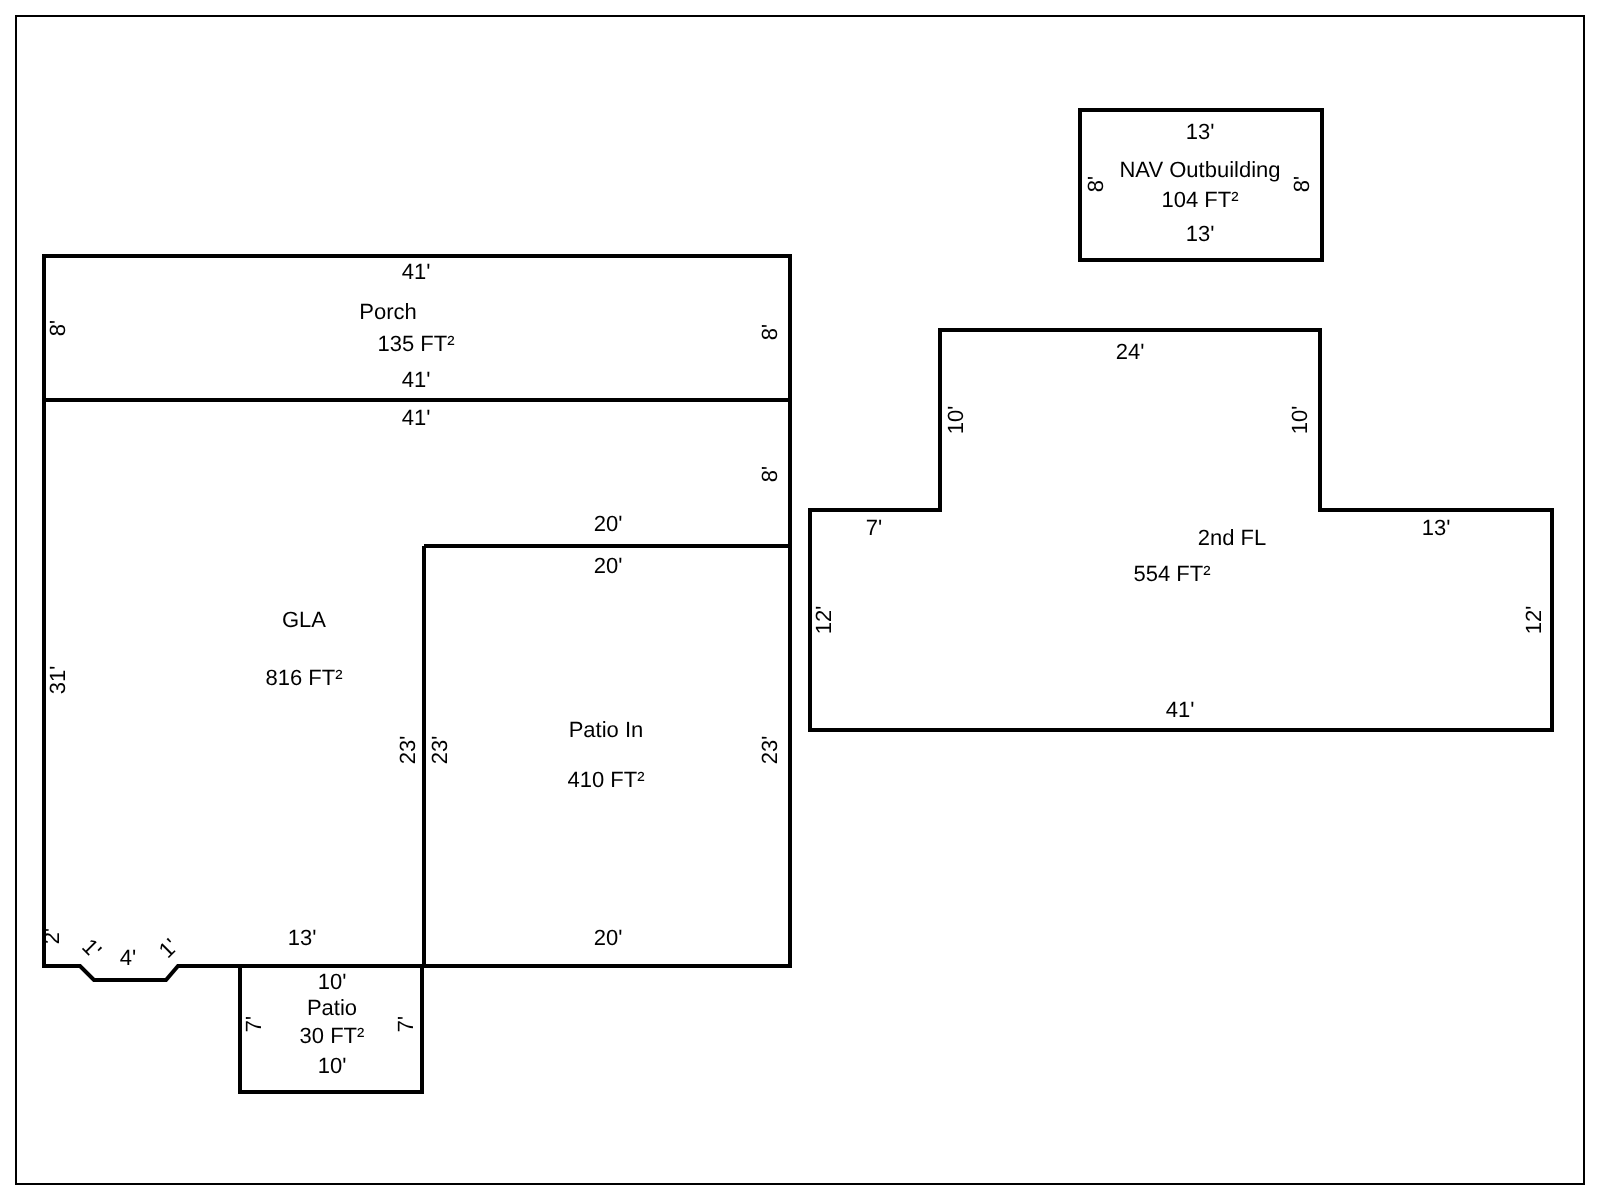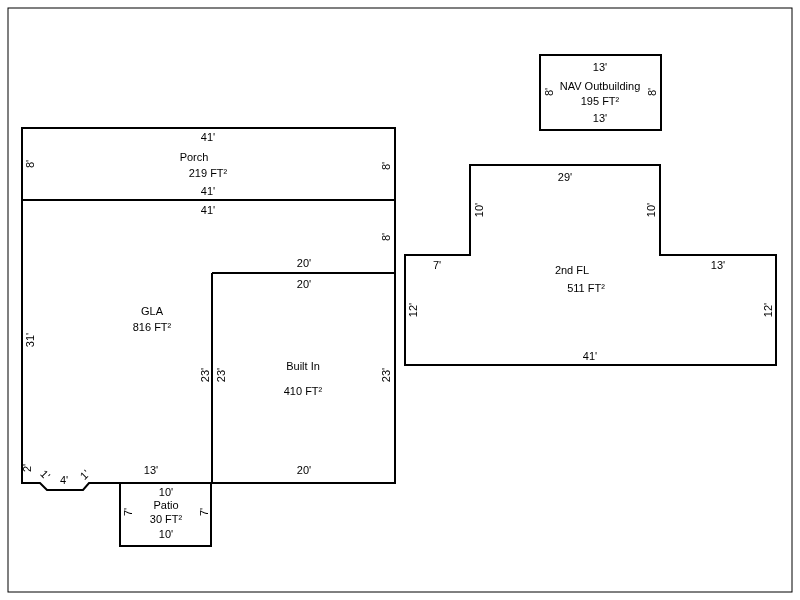--- a/index.html
+++ b/index.html
@@ -41,63 +41,63 @@
 
     <polygon points="120,483 211,483 211,546 120,546" fill="none" stroke="#000" stroke-width="2"></polygon>
 
     <polygon points="470,165 660,165 660,255 776,255 776,365 405,365 405,255 470,255" fill="none" stroke="#000" stroke-width="2"></polygon>
 
     <rect x="540" y="55" width="121" height="75" fill="none" stroke="#000" stroke-width="2"></rect>
   </svg>
 
   <div class="lbl" style="left:208px;top:137px">41'</div>
   <div class="lbl" style="left:194px;top:157px">Porch</div>
-  <div class="lbl" style="left:208px;top:173px">219 FT²</div>
+  <div class="lbl" style="left:208px;top:173px">135 FT²</div>
   <div class="lbl" style="left:208px;top:191px">41'</div>
   <div class="lbl v" style="left:30px;top:164px">8'</div>
   <div class="lbl v" style="left:386px;top:166px">8'</div>
 
   <div class="lbl" style="left:208px;top:210px">41'</div>
   <div class="lbl" style="left:152px;top:311px">GLA</div>
-  <div class="lbl" style="left:152px;top:327px">816 FT²</div>
+  <div class="lbl" style="left:152px;top:340px">816 FT²</div>
   <div class="lbl v" style="left:30px;top:340px">31'</div>
   <div class="lbl v" style="left:386px;top:237px">8'</div>
   <div class="lbl" style="left:151px;top:470px">13'</div>
   <div class="lbl v" style="left:27px;top:468px">2'</div>
   <div class="lbl d1" style="left:45px;top:475px">1'</div>
   <div class="lbl" style="left:64px;top:480px">4'</div>
   <div class="lbl d2" style="left:85px;top:475px">1'</div>
 
   <div class="lbl" style="left:304px;top:263px">20'</div>
   <div class="lbl" style="left:304px;top:284px">20'</div>
-  <div class="lbl" style="left:303px;top:366px">Built In</div>
+  <div class="lbl" style="left:303px;top:366px">Patio In</div>
   <div class="lbl" style="left:303px;top:391px">410 FT²</div>
   <div class="lbl v" style="left:205px;top:375px">23'</div>
   <div class="lbl v" style="left:221px;top:375px">23'</div>
   <div class="lbl v" style="left:386px;top:375px">23'</div>
   <div class="lbl" style="left:304px;top:470px">20'</div>
 
   <div class="lbl" style="left:166px;top:492px">10'</div>
   <div class="lbl" style="left:166px;top:505px">Patio</div>
   <div class="lbl" style="left:166px;top:519px">30 FT²</div>
   <div class="lbl" style="left:166px;top:534px">10'</div>
   <div class="lbl v" style="left:128px;top:512px">7'</div>
   <div class="lbl v" style="left:204px;top:512px">7'</div>
 
-  <div class="lbl" style="left:565px;top:177px">29'</div>
+  <div class="lbl" style="left:565px;top:177px">24'</div>
   <div class="lbl v" style="left:479px;top:210px">10'</div>
   <div class="lbl v" style="left:651px;top:210px">10'</div>
   <div class="lbl" style="left:437px;top:265px">7'</div>
   <div class="lbl" style="left:718px;top:265px">13'</div>
   <div class="lbl v" style="left:413px;top:310px">12'</div>
   <div class="lbl v" style="left:768px;top:310px">12'</div>
-  <div class="lbl" style="left:572px;top:270px">2nd FL</div>
-  <div class="lbl" style="left:586px;top:288px">511 FT²</div>
+  <div class="lbl" style="left:616px;top:270px">2nd FL</div>
+  <div class="lbl" style="left:586px;top:288px">554 FT²</div>
   <div class="lbl" style="left:590px;top:356px">41'</div>
 
   <div class="lbl" style="left:600px;top:67px">13'</div>
   <div class="lbl" style="left:600px;top:86px">NAV Outbuilding</div>
-  <div class="lbl" style="left:600px;top:101px">195 FT²</div>
+  <div class="lbl" style="left:600px;top:101px">104 FT²</div>
   <div class="lbl" style="left:600px;top:118px">13'</div>
   <div class="lbl v" style="left:549px;top:92px">8'</div>
   <div class="lbl v" style="left:652px;top:92px">8'</div>
 
 </div>
 
 </body></html>

